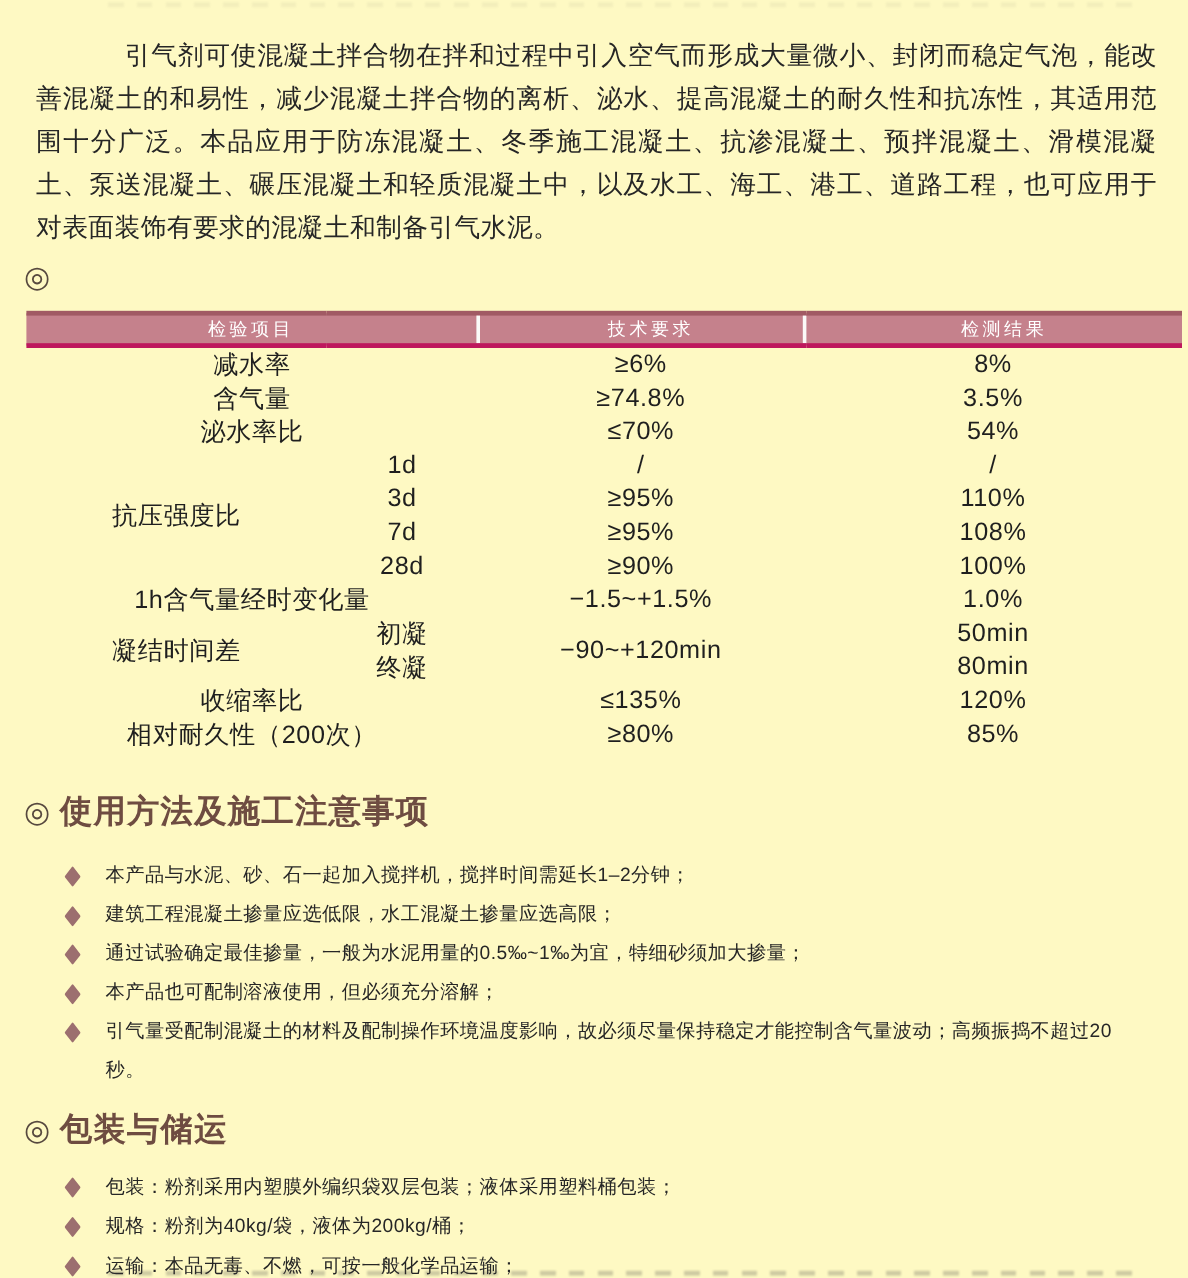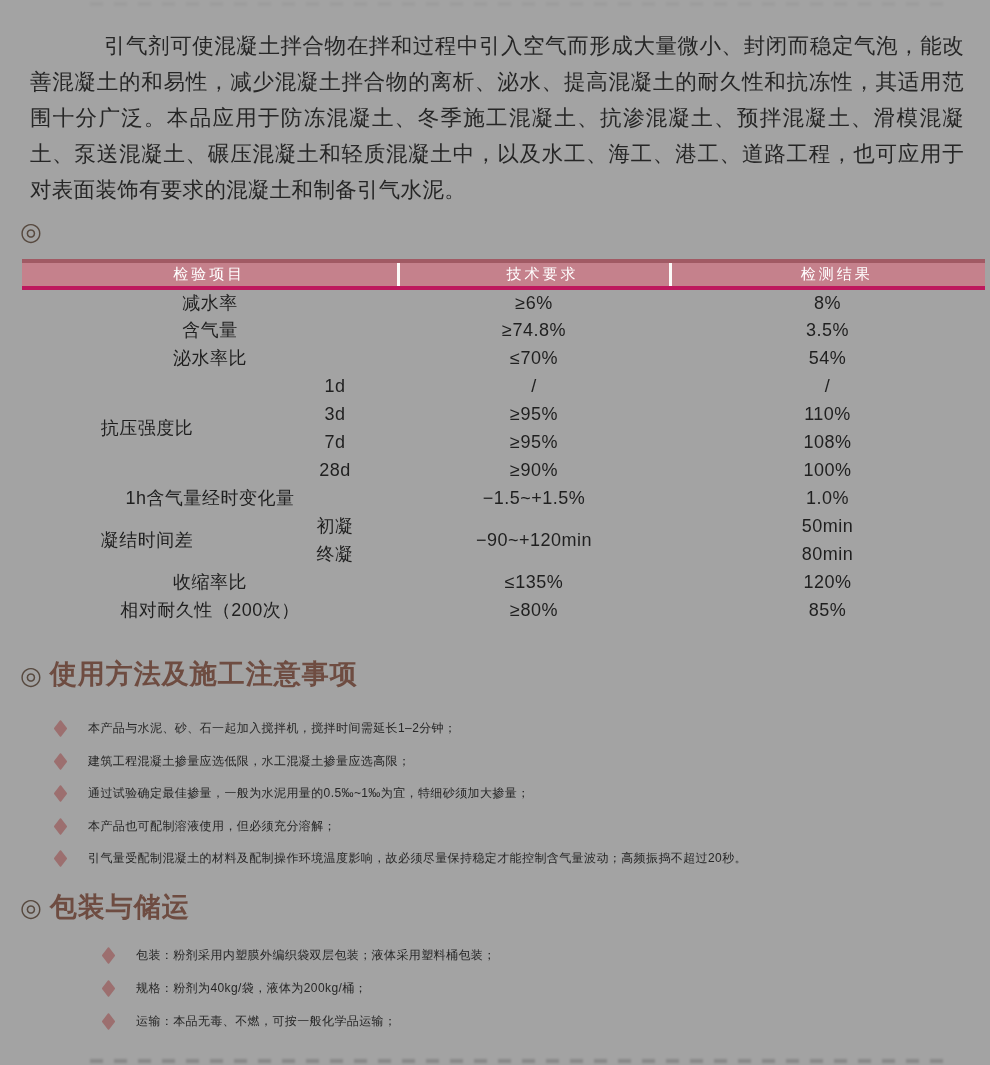--- a/index.html
+++ b/index.html
@@ -1,20 +1,20 @@
 <!DOCTYPE html>
 <html><head>
 <meta charset="utf-8">
 <style>
   * { margin:0; padding:0; box-sizing:border-box; }
   html,body { background:#e9e7e4; }
   body { font-family:"Liberation Sans","DejaVu Sans",sans-serif; }
   .page {
     position:relative; width:990px; height:1065px; margin:0 auto;
-    background:#a3a3a3; color:#242424; overflow:hidden;
+    background:#fef9c3; color:#242424; overflow:hidden;
   }
   
   .remnant {
     position:absolute; left:90px; width:860px; height:4px; opacity:.35;
     background:repeating-linear-gradient(90deg, rgba(60,60,60,.55) 0 13px, transparent 13px 24px);
     filter:blur(1px);
   }
   .remnant.top { top:2px; opacity:.10; }
   .remnant.bottom { top:1059px; opacity:.45; }
 
@@ -43,42 +43,42 @@
     border-collapse:collapse; table-layout:fixed;
   }
   table.props th {
     background:#c5818c; color:#ffffff; font-weight:normal;
     font-size:15px; letter-spacing:3px; height:27px;
     border-top:4px solid #a15a64; border-bottom:4px solid #be185d;
   }
   table.props th + th { border-left:3px solid #fbfaf8;padding-left:17px; }
   table.props td {
     height:28px; text-align:center; vertical-align:middle;
-    font-size:18px; color:#1f1f1f; letter-spacing:.5px;
+    font-size:21px; color:#1f1f1f; letter-spacing:.5px;
   }
   table.props td.sub { }
   col.c-group { width:250px; }
   col.c-sub   { width:126px; }
   col.c-req   { width:272px; }
   col.c-res   { width:315px; }
 
   
   ul.bullets { list-style:none; margin:20px 0 0 0; }
   ul.bullets li {
     display:flex; align-items:flex-start;
-    font-size:12px; line-height:32.5px; color:#262626; letter-spacing:.4px;
+    font-size:16px; line-height:32.5px; color:#262626; letter-spacing:.4px;
   }
   ul.bullets .diamond {
     flex:0 0 auto; width:11px; height:11px; background:#9c6f6f;
     transform:scale(.88,1.12) rotate(45deg);
     margin:11px 22px 0 55px; border-radius:1px;
   }
   ul.bullets .b-text { flex:1 1 auto; padding-right:60px; }
   #packaging-list { margin-top:14px; }
-  #packaging-list li { line-height:33px;margin-left:48px; }
+  #packaging-list li { line-height:33px; }
   #packaging-list .diamond { margin-top:11px; }
 </style>
 </head>
 <body>
 
 <div class="page">
 
   <div class="remnant top"></div>
 
   <p class="intro">引气剂可使混凝土拌合物在拌和过程中引入空气而形成大量微小、封闭而稳定气泡，能改善混凝土的和易性，减少混凝土拌合物的离析、泌水、提高混凝土的耐久性和抗冻性，其适用范围十分广泛。本品应用于防冻混凝土、冬季施工混凝土、抗渗混凝土、预拌混凝土、滑模混凝土、泵送混凝土、碾压混凝土和轻质混凝土中，以及水工、海工、港工、道路工程，也可应用于对表面装饰有要求的混凝土和制备引气水泥。</p>

